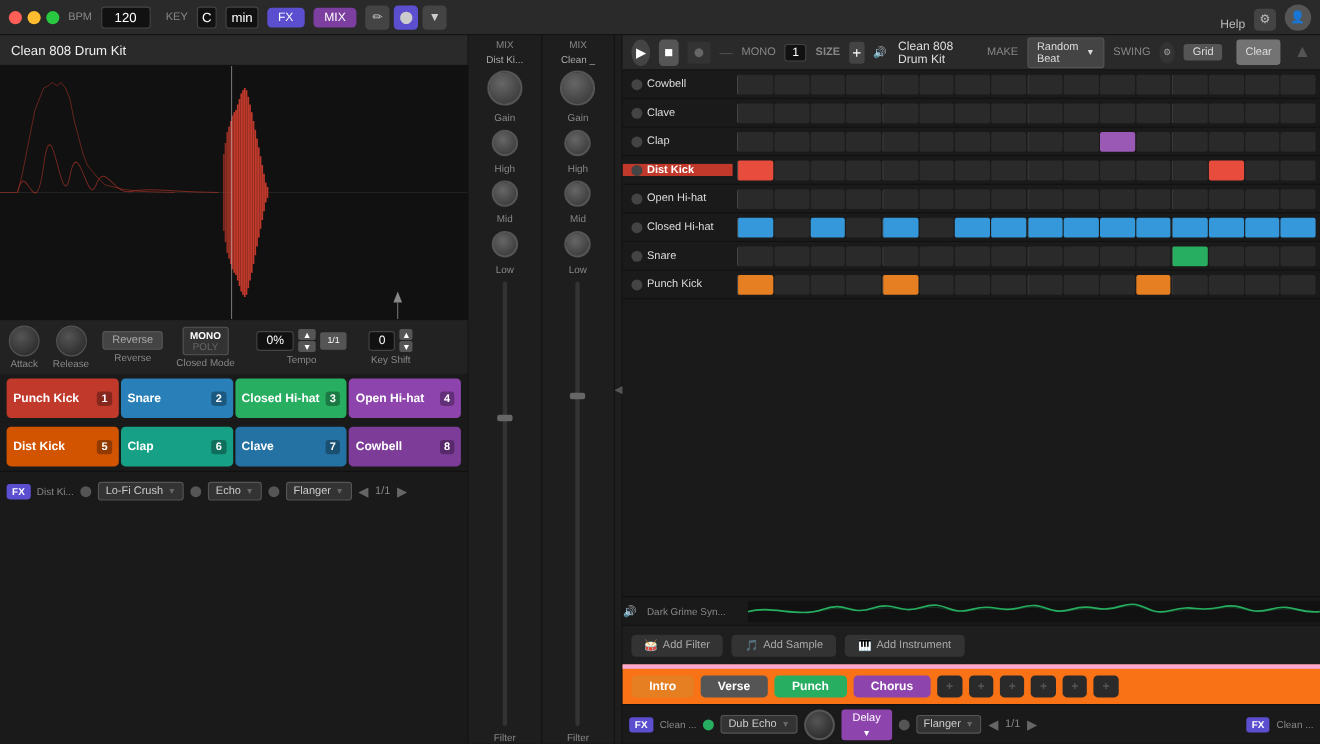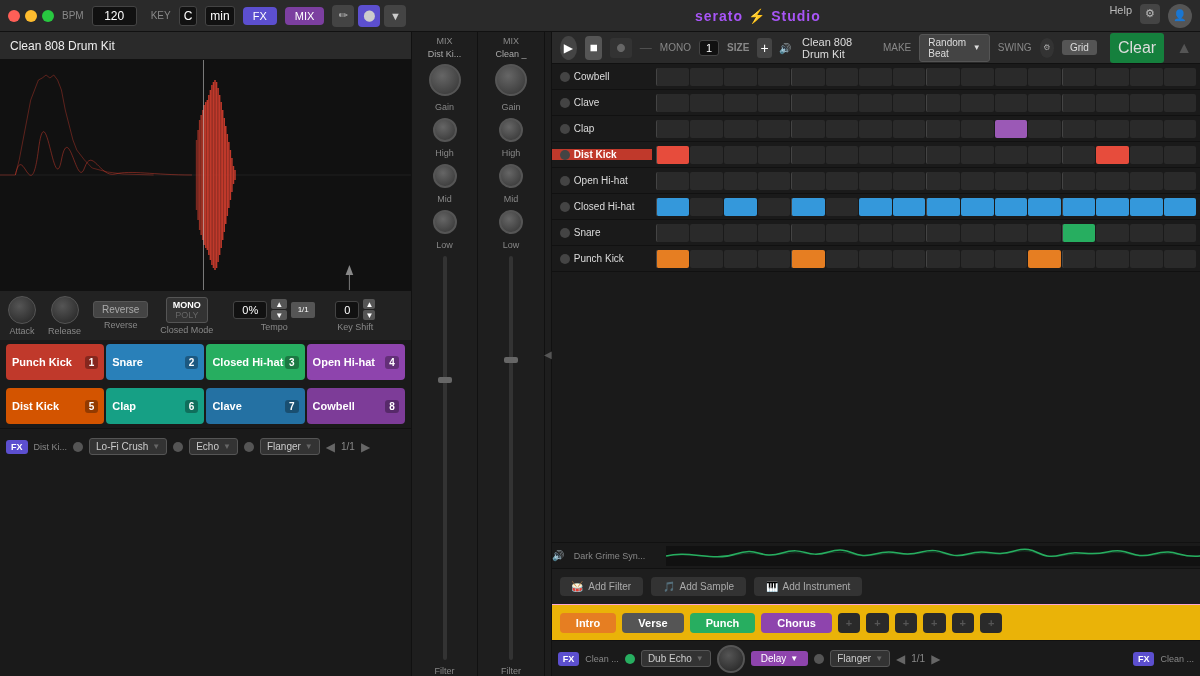--- a/index.html
+++ b/index.html
@@ -58,21 +58,21 @@
     .btn-pill.mix { background: #7c3fa0; }
     .serato-logo {
       flex: 1;
       text-align: center;
       font-size: 14px;
       font-weight: bold;
       color: #fff;
       letter-spacing: 1px;
     }
     .serato-logo span { color: #a855f7; }
-    .top-right { display: flex; align-items: flex-start; gap: 8px; margin-left: auto; color: #bbb; }
+    .top-right { display: flex; align-items: flex-end; gap: 8px; margin-left: auto; color: #bbb; }
 
     
     .main { display: flex; height: calc(676px - 32px); }
 
     
     .left-panel { width: 535px; display: flex; flex-direction: column; border-right: 1px solid #111; }
 
     .instrument-header {
       height: 28px;
       background: #2a2a2a;
@@ -310,26 +310,26 @@
       border: none;
       color: #fff;
       border-radius: 3px;
       cursor: pointer;
       font-size: 14px;
       display: flex;
       align-items: center;
       justify-content: center;
     }
     .clear-btn {
-      background: #15803d;
+      background: #737373;
       color: #ddd;
       border: none;
       border-radius: 3px;
       padding: 6px 8px;
-      font-size: 16px;
+      font-size: 10px;
       cursor: pointer;
     }
     .grid-btn {
       background: #555;
       color: #ddd;
       border: none;
       border-radius: 3px;
       padding: 2px 8px;
       font-size: 10px;
       cursor: pointer;
@@ -370,26 +370,26 @@
     .step.active { background: #e67e22; }
     .step.active.blue { background: #3498db; }
     .step.active.green { background: #27ae60; }
     .step.active.red { background: #e74c3c; }
     .step.active.purple { background: #9b59b6; }
     .step.group-start { border-left: 1px solid #444; }
 
     
     .section-buttons {
       height: 36px;
-      background: #eab308;
+      background: #f97316;
       display: flex;
       align-items: center;
       padding: 0 8px;
       gap: 6px;
-      border-top: 1px solid #f9a8d4;
+      border-top: 4px solid #f9a8d4;
     }
     .section-btn {
       padding: 4px 16px;
       border-radius: 4px;
       border: none;
       color: #fff;
       font-size: 11px;
       cursor: pointer;
       font-weight: 600;
     }
@@ -484,23 +484,20 @@
   <div class="bpm-val">120</div>
   <span style="color:#888;font-size:10px;margin-left:6px;">KEY</span>
   <div class="key-val">C</div>
   <div class="key-val">min</div>
   <button class="btn-pill">FX</button>
   <button class="btn-pill mix">MIX</button>
   <div style="display:flex;gap:4px;align-items:center;">
     <div style="width:22px;height:22px;background:#444;border-radius:4px;display:flex;align-items:center;justify-content:center;cursor:pointer;">✏</div>
     <div style="width:22px;height:22px;background:#5c4fcf;border-radius:4px;display:flex;align-items:center;justify-content:center;cursor:pointer;">⬤</div>
     <div style="width:22px;height:22px;background:#444;border-radius:4px;display:flex;align-items:center;justify-content:center;cursor:pointer;">▼</div>
-  </div>
-  <div class="serato-logo">
-    <span>serato</span> <span style="color:#a855f7;">⚡</span> <span>Studio</span>
   </div>
   <div class="top-right">
     <span>Help</span>
     <div style="width:20px;height:20px;background:#444;border-radius:4px;display:flex;align-items:center;justify-content:center;cursor:pointer;">⚙</div>
     <div style="width:24px;height:24px;background:#555;border-radius:50%;display:flex;align-items:center;justify-content:center;cursor:pointer;">👤</div>
   </div>
 </div>
 
 <div class="main">
 
@@ -969,21 +966,21 @@
 
     <div class="right-fx-row">
       <span class="fx-badge">FX</span>
       <span class="fx-name-small">Clean ...</span>
       <div class="fx-dot" style="background:#27ae60;"></div>
       <div class="fx-select">
         <span>Dub Echo</span>
           <span class="fx-arrow">▼</span>
       </div>
       <div style="width:28px;height:28px;border-radius:50%;background:radial-gradient(circle at 40% 35%,#555,#222);border:2px solid #555;position:relative;"></div>
-      <div style="background:#8e44ad;border:none;color:#fff;padding:2px 10px;border-radius:3px;font-size:10px;display:flex;align-items:center;gap:4px;cursor:pointer;">
+      <div style="background:#8e44ad;border:none;color:#fff;padding:2px 10px;border-radius:3px;font-size:10px;display:flex;align-items:center;gap:4px;cursor:pointer;flex-direction:column;">
         <span>Delay</span>
           <span style="font-size:8px;">▼</span>
       </div>
       <div class="fx-dot"></div>
       <div class="fx-select">
         <span>Flanger</span>
           <span class="fx-arrow">▼</span>
       </div>
       <span class="nav-arrow">◀</span>
       <span class="page-indicator">1/1</span>

